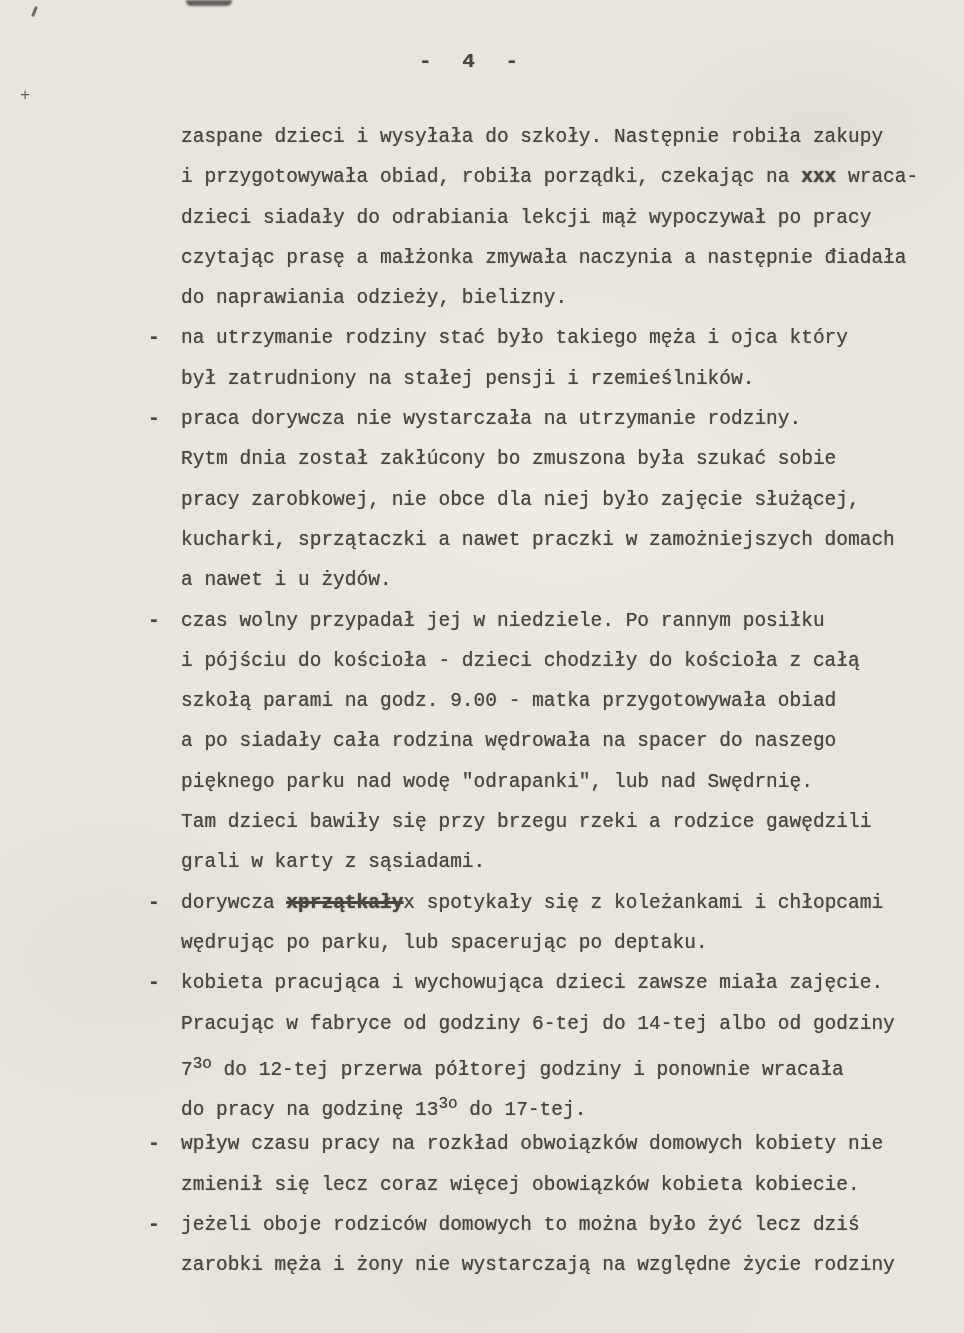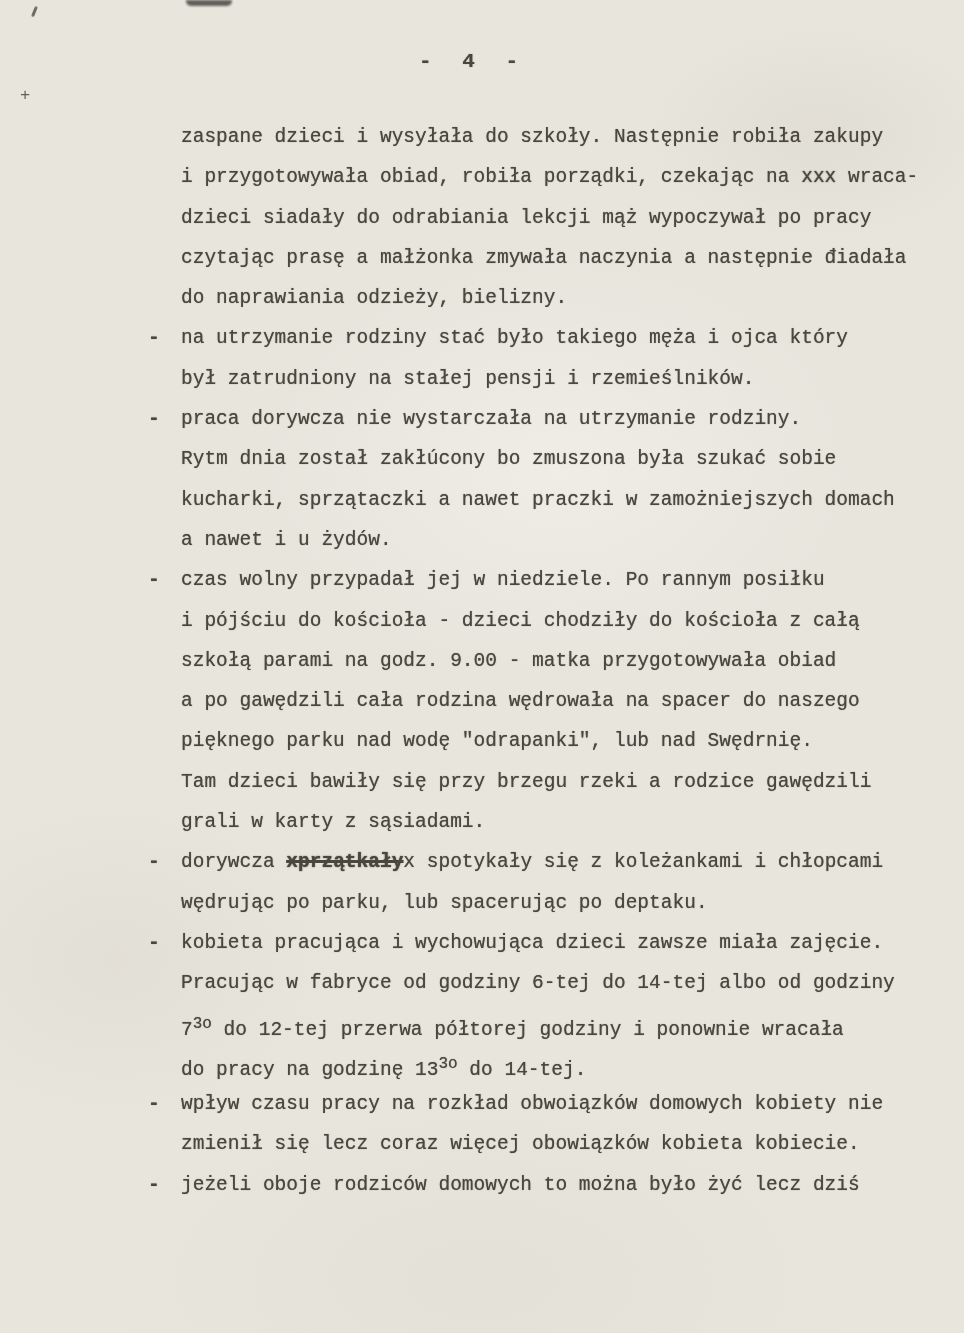--- a/index.html
+++ b/index.html
@@ -79,21 +79,21 @@
     font-size: 19.5px;
     white-space: pre;
     text-shadow: 0 0 0.9px rgba(74,71,63,0.78);
   }
   .marker {
     position: absolute;
     left: 148px;
     font-weight: bold;
   }
   .seg-bold {
-    font-weight: normal;
+    font-weight: bold;
     text-shadow: 0 0 1.4px rgba(60,57,50,0.95);
   }
   .seg-strike {
     font-weight: bold;
     text-decoration: line-through;
     text-decoration-thickness: 2.5px;
     text-shadow: 0 0 1.4px rgba(60,57,50,0.95);
   }
   .seg-sup {
     font-size: 16px;
@@ -113,32 +113,34 @@
   <div class="content">
       <div class="line"><span>zaspane dzieci i wysyłała do szkoły. Następnie robiła zakupy</span></div>
       <div class="line"><span>i przygotowywała obiad, robiła porządki, czekając na </span><span class="seg-bold">xxx</span><span> wraca-</span></div>
       <div class="line"><span>dzieci siadały do odrabiania lekcji mąż wypoczywał po pracy</span></div>
       <div class="line"><span>czytając prasę a małżonka zmywała naczynia a następnie điadała</span></div>
       <div class="line"><span>do naprawiania odzieży, bielizny.</span></div>
       <div class="line"><span class="marker">-</span><span>na utrzymanie rodziny stać było takiego męża i ojca który</span></div>
       <div class="line"><span>był zatrudniony na stałej pensji i rzemieślników.</span></div>
       <div class="line"><span class="marker">-</span><span>praca dorywcza nie wystarczała na utrzymanie rodziny.</span></div>
       <div class="line"><span>Rytm dnia został zakłúcony bo zmuszona była szukać sobie</span></div>
+      <div class="line"><span>pracy zarobkowej, nie obce dla niej było zajęcie służącej,</span></div>
       <div class="line"><span>kucharki, sprzątaczki a nawet praczki w zamożniejszych domach</span></div>
       <div class="line"><span>a nawet i u żydów.</span></div>
       <div class="line"><span class="marker">-</span><span>czas wolny przypadał jej w niedziele. Po rannym posiłku</span></div>
       <div class="line"><span>i pójściu do kościoła - dzieci chodziły do kościoła z całą</span></div>
       <div class="line"><span>szkołą parami na godz. 9.00 - matka przygotowywała obiad</span></div>
-      <div class="line"><span>a po gawędzili cała rodzina wędrowała na spacer do naszego</span></div>
+      <div class="line"><span>a po siadały cała rodzina wędrowała na spacer do naszego</span></div>
       <div class="line"><span>pięknego parku nad wodę "odrapanki", lub nad Swędrnię.</span></div>
       <div class="line"><span>Tam dzieci bawiły się przy brzegu rzeki a rodzice gawędzili</span></div>
       <div class="line"><span>grali w karty z sąsiadami.</span></div>
       <div class="line"><span class="marker">-</span><span>dorywcza </span><span class="seg-strike">xprzątkały</span><span>x spotykały się z koleżankami i chłopcami</span></div>
       <div class="line"><span>wędrując po parku, lub spacerując po deptaku.</span></div>
       <div class="line"><span class="marker">-</span><span>kobieta pracująca i wychowująca dzieci zawsze miała zajęcie.</span></div>
       <div class="line"><span>Pracując w fabryce od godziny 6-tej do 14-tej albo od godziny</span></div>
       <div class="line"><span>7</span><span class="seg-sup">3o</span><span> do 12-tej przerwa półtorej godziny i ponownie wracała</span></div>
-      <div class="line"><span>do pracy na godzinę 13</span><span class="seg-sup">3o</span><span> do 14-tej.</span></div>
+      <div class="line"><span>do pracy na godzinę 13</span><span class="seg-sup">3o</span><span> do 17-tej.</span></div>
       <div class="line"><span class="marker">-</span><span>wpływ czasu pracy na rozkład obwoiązków domowych kobiety nie</span></div>
       <div class="line"><span>zmienił się lecz coraz więcej obowiązków kobieta kobiecie.</span></div>
       <div class="line"><span class="marker">-</span><span>jeżeli oboje rodziców domowych to można było żyć lecz dziś</span></div>
+      <div class="line"><span>zarobki męża i żony nie wystarczają na względne życie rodziny</span></div>
     </div>
 </div>
 
 </body></html>

